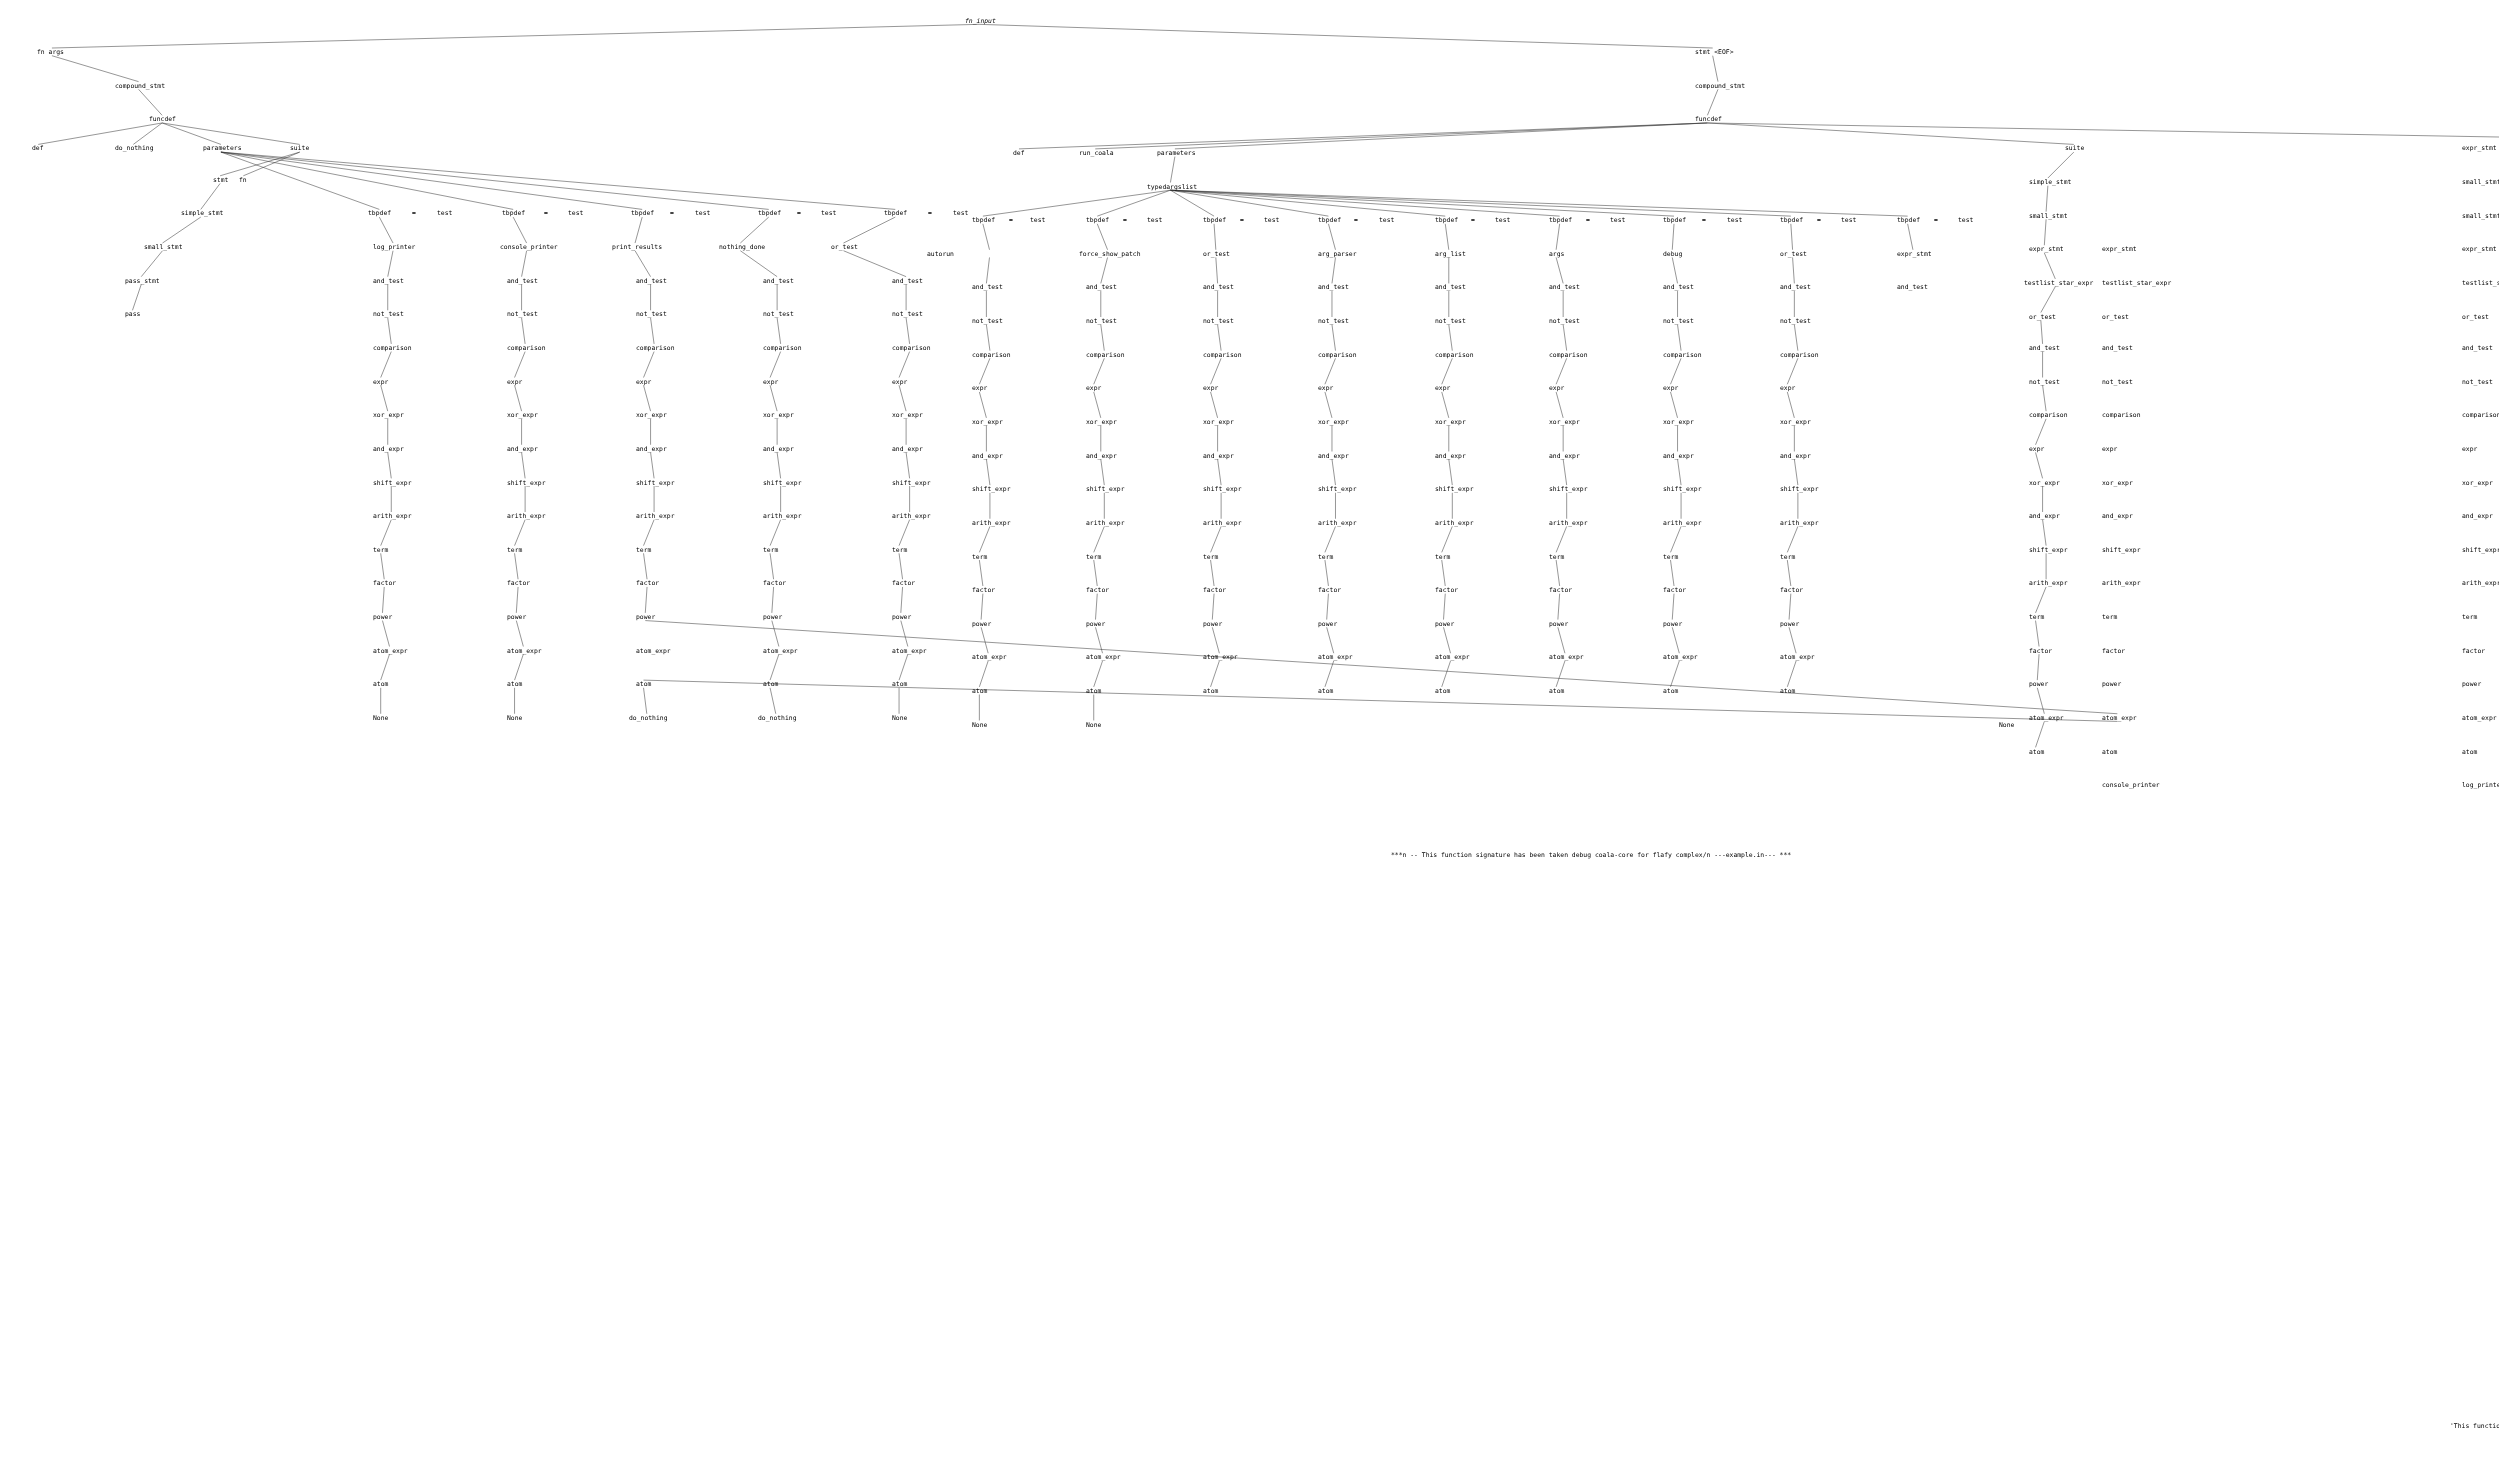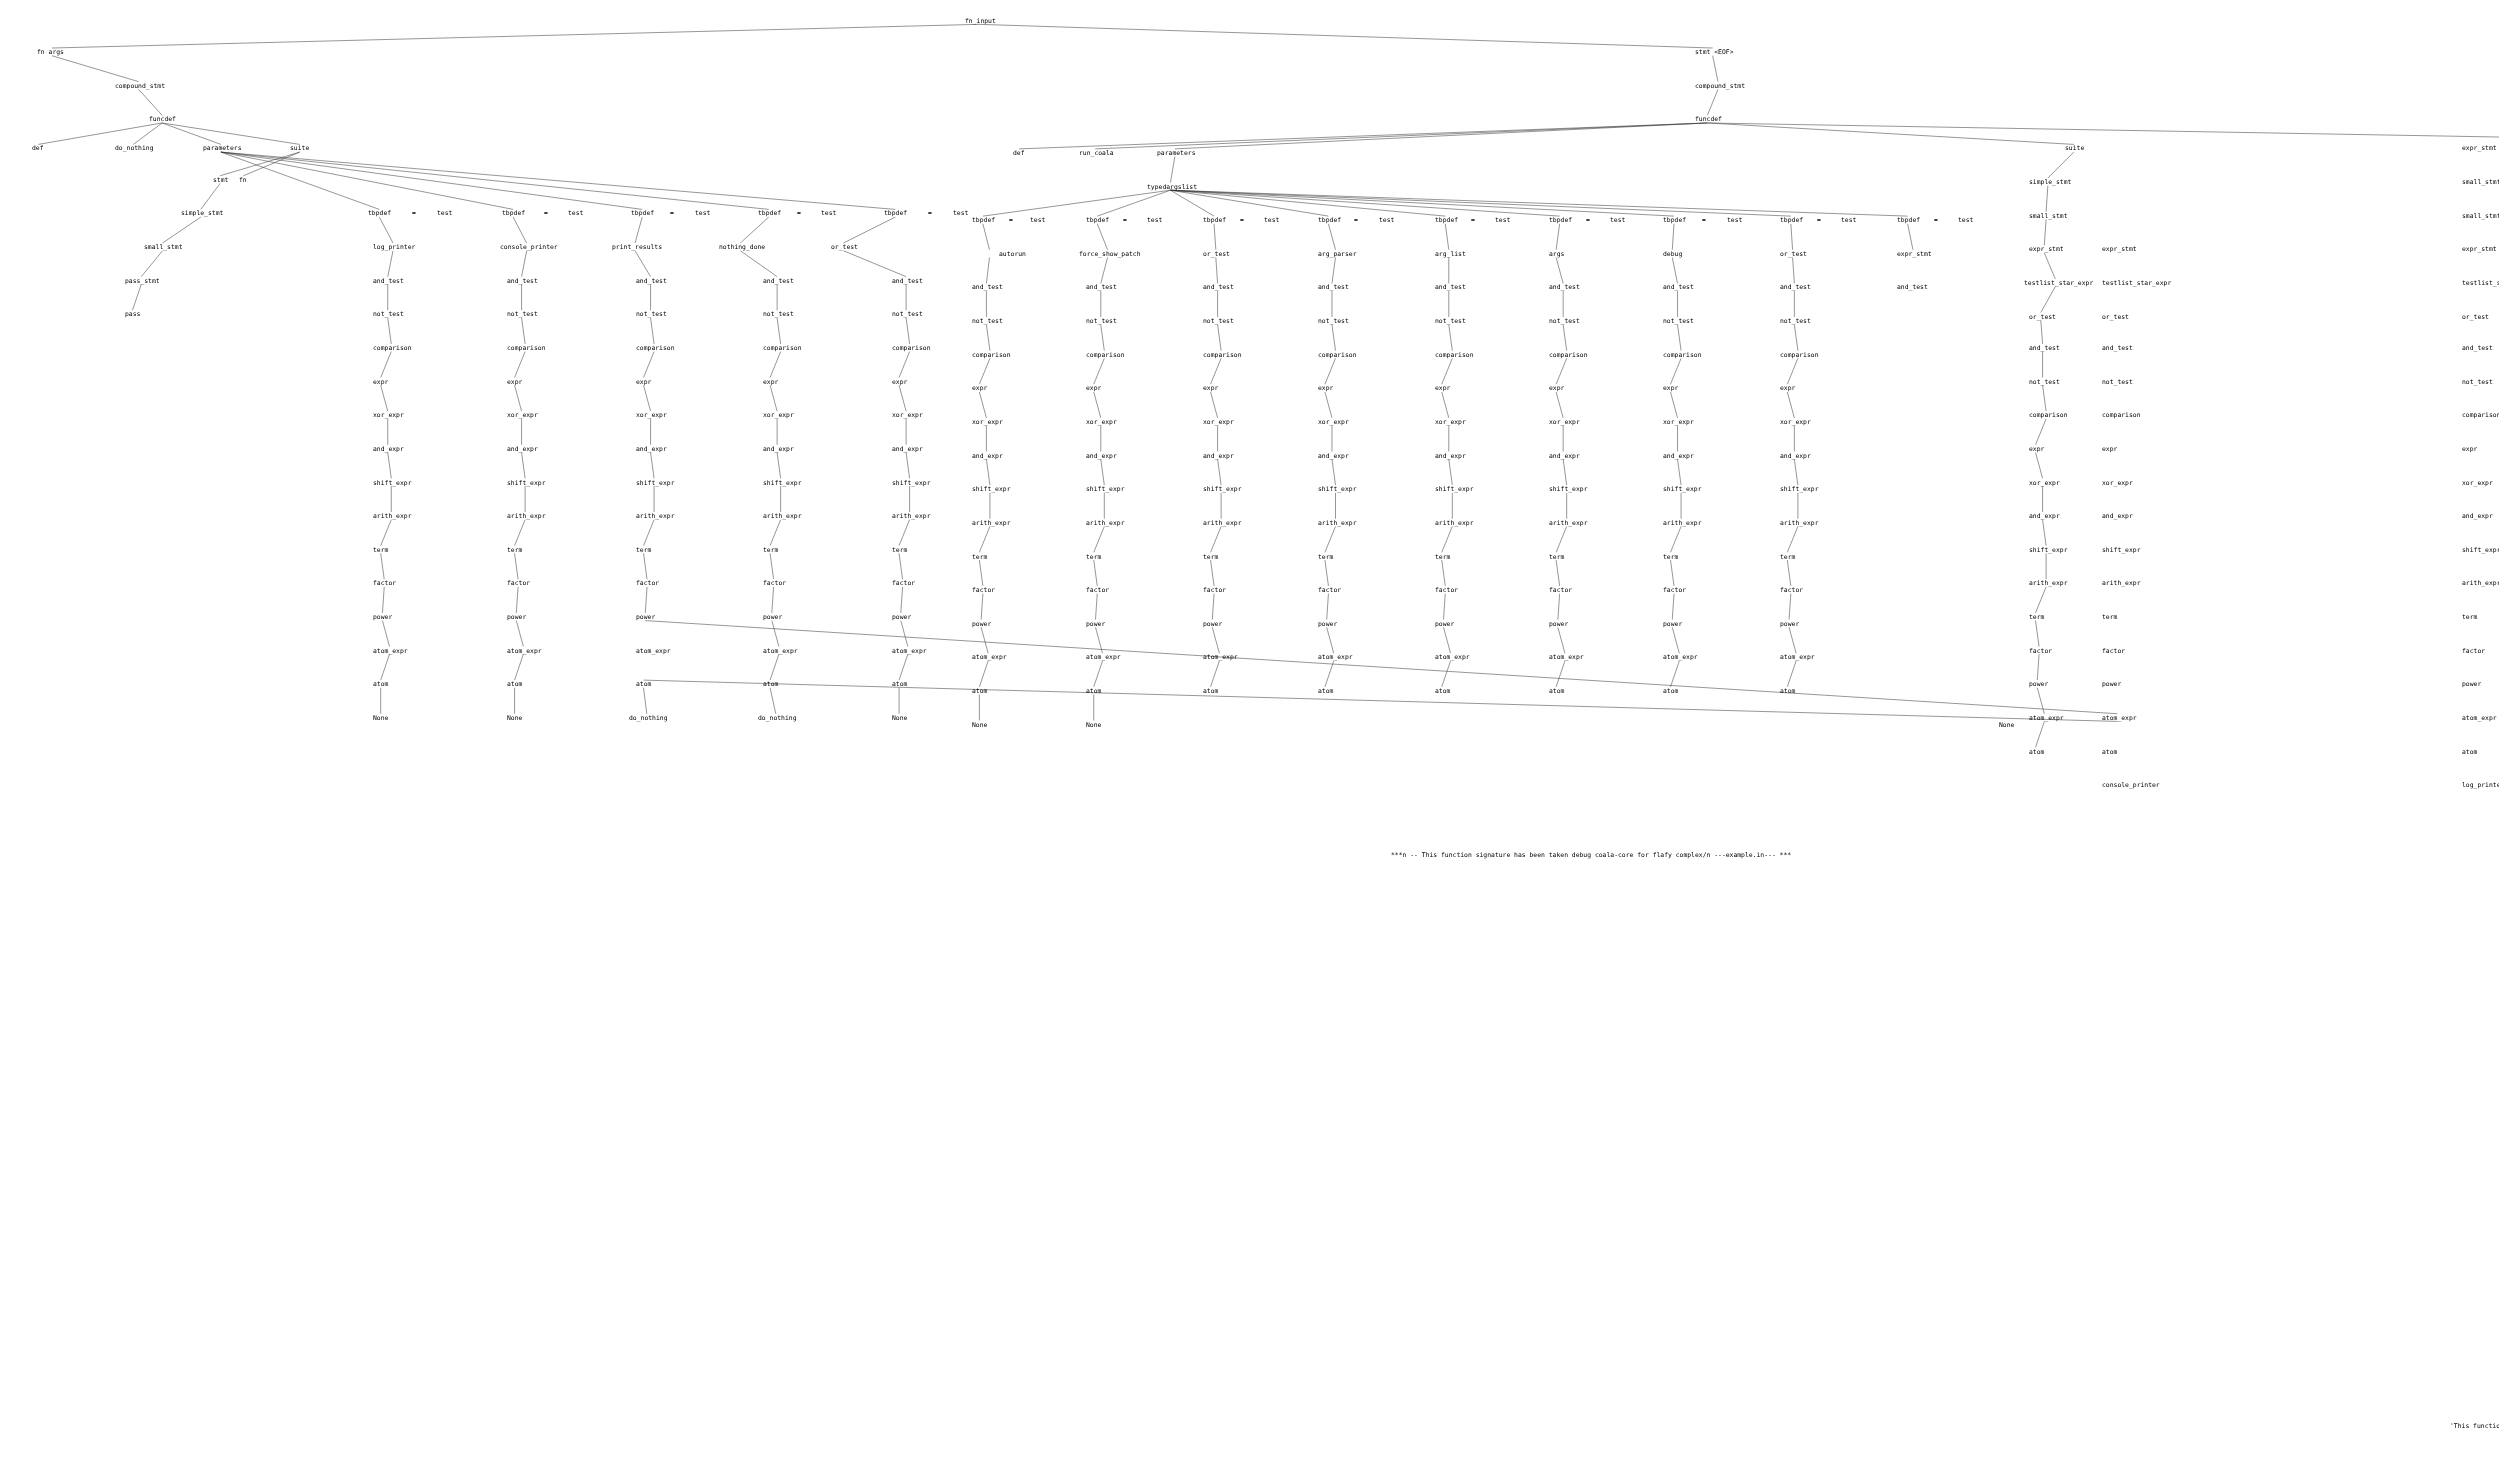--- a/index.html
+++ b/index.html
@@ -285,21 +285,21 @@
       <line x1="3194.1" y1="916.5" x2="3177.6" y2="957"></line>
       <line x1="3177.6" y1="969" x2="3183.1" y2="1009.5"></line>
       <line x1="3183.1" y1="1021.5" x2="3180.35" y2="1062"></line>
       <line x1="3180.35" y1="1074" x2="3191.35" y2="1114.5"></line>
       <line x1="3191.35" y1="1126.5" x2="3177.6" y2="1167"></line>
       <line x1="4552.15" y1="237.5" x2="4557.65" y2="278"></line>
       <line x1="4552.15" y1="237.5" x2="4899" y2="278"></line>
       <line x1="4552.15" y1="237.5" x2="5222" y2="278"></line>
     </svg>
   <div id="nodes-layer">
-      <div class="node" style="left: 965px; top: 16.7px;">fn_input</div>
+      <div class="node" style="left: 965px; top: 16.7px; font-style: italic;">fn_input</div>
       <div class="node" style="left: 37px; top: 48px;">fn args</div>
       <div class="node" style="left: 115px; top: 82px;">compound_stmt</div>
       <div class="node" style="left: 149px; top: 115px;">funcdef</div>
       <div class="node" style="left: 32px; top: 144px;">def</div>
       <div class="node" style="left: 115px; top: 144px;">do_nothing</div>
       <div class="node" style="left: 203px; top: 144px;">parameters</div>
       <div class="node" style="left: 290px; top: 144px;">suite</div>
       <div class="node" style="left: 213px; top: 176px;">stmt</div>
       <div class="node" style="left: 239px; top: 176px;">fn</div>
       <div class="node" style="left: 181px; top: 209px;">simple_stmt</div>
@@ -420,21 +420,21 @@
       <div class="node" style="left: 1610px; top: 216px;">test</div>
       <div class="node" style="left: 1663px; top: 216px;">tbpdef</div>
       <div class="node" style="left: 1702px; top: 216px;">=</div>
       <div class="node" style="left: 1727px; top: 216px;">test</div>
       <div class="node" style="left: 1780px; top: 216px;">tbpdef</div>
       <div class="node" style="left: 1817px; top: 216px;">=</div>
       <div class="node" style="left: 1841px; top: 216px;">test</div>
       <div class="node" style="left: 1897px; top: 216px;">tbpdef</div>
       <div class="node" style="left: 1934px; top: 216px;">=</div>
       <div class="node" style="left: 1958px; top: 216px;">test</div>
-      <div class="node" style="left: 999px; top: 250px;">autorun</div>
+      <div class="node" style="left: 927px; top: 250px;">autorun</div>
       <div class="node" style="left: 1079px; top: 250px;">force_show_patch</div>
       <div class="node" style="left: 1203px; top: 250px;">or_test</div>
       <div class="node" style="left: 1318px; top: 250px; text-align: center;">arg_parser</div>
       <div class="node" style="left: 1435px; top: 250px;">arg_list</div>
       <div class="node" style="left: 1549px; top: 250px;">args</div>
       <div class="node" style="left: 1663px; top: 250px;">debug</div>
       <div class="node" style="left: 1780px; top: 250px;">or_test</div>
       <div class="node" style="left: 1897px; top: 250px;">expr_stmt</div>
       <div class="node" style="left: 972px; top: 283px;">and_test</div>
       <div class="node" style="left: 1086px; top: 283px;">and_test</div>

